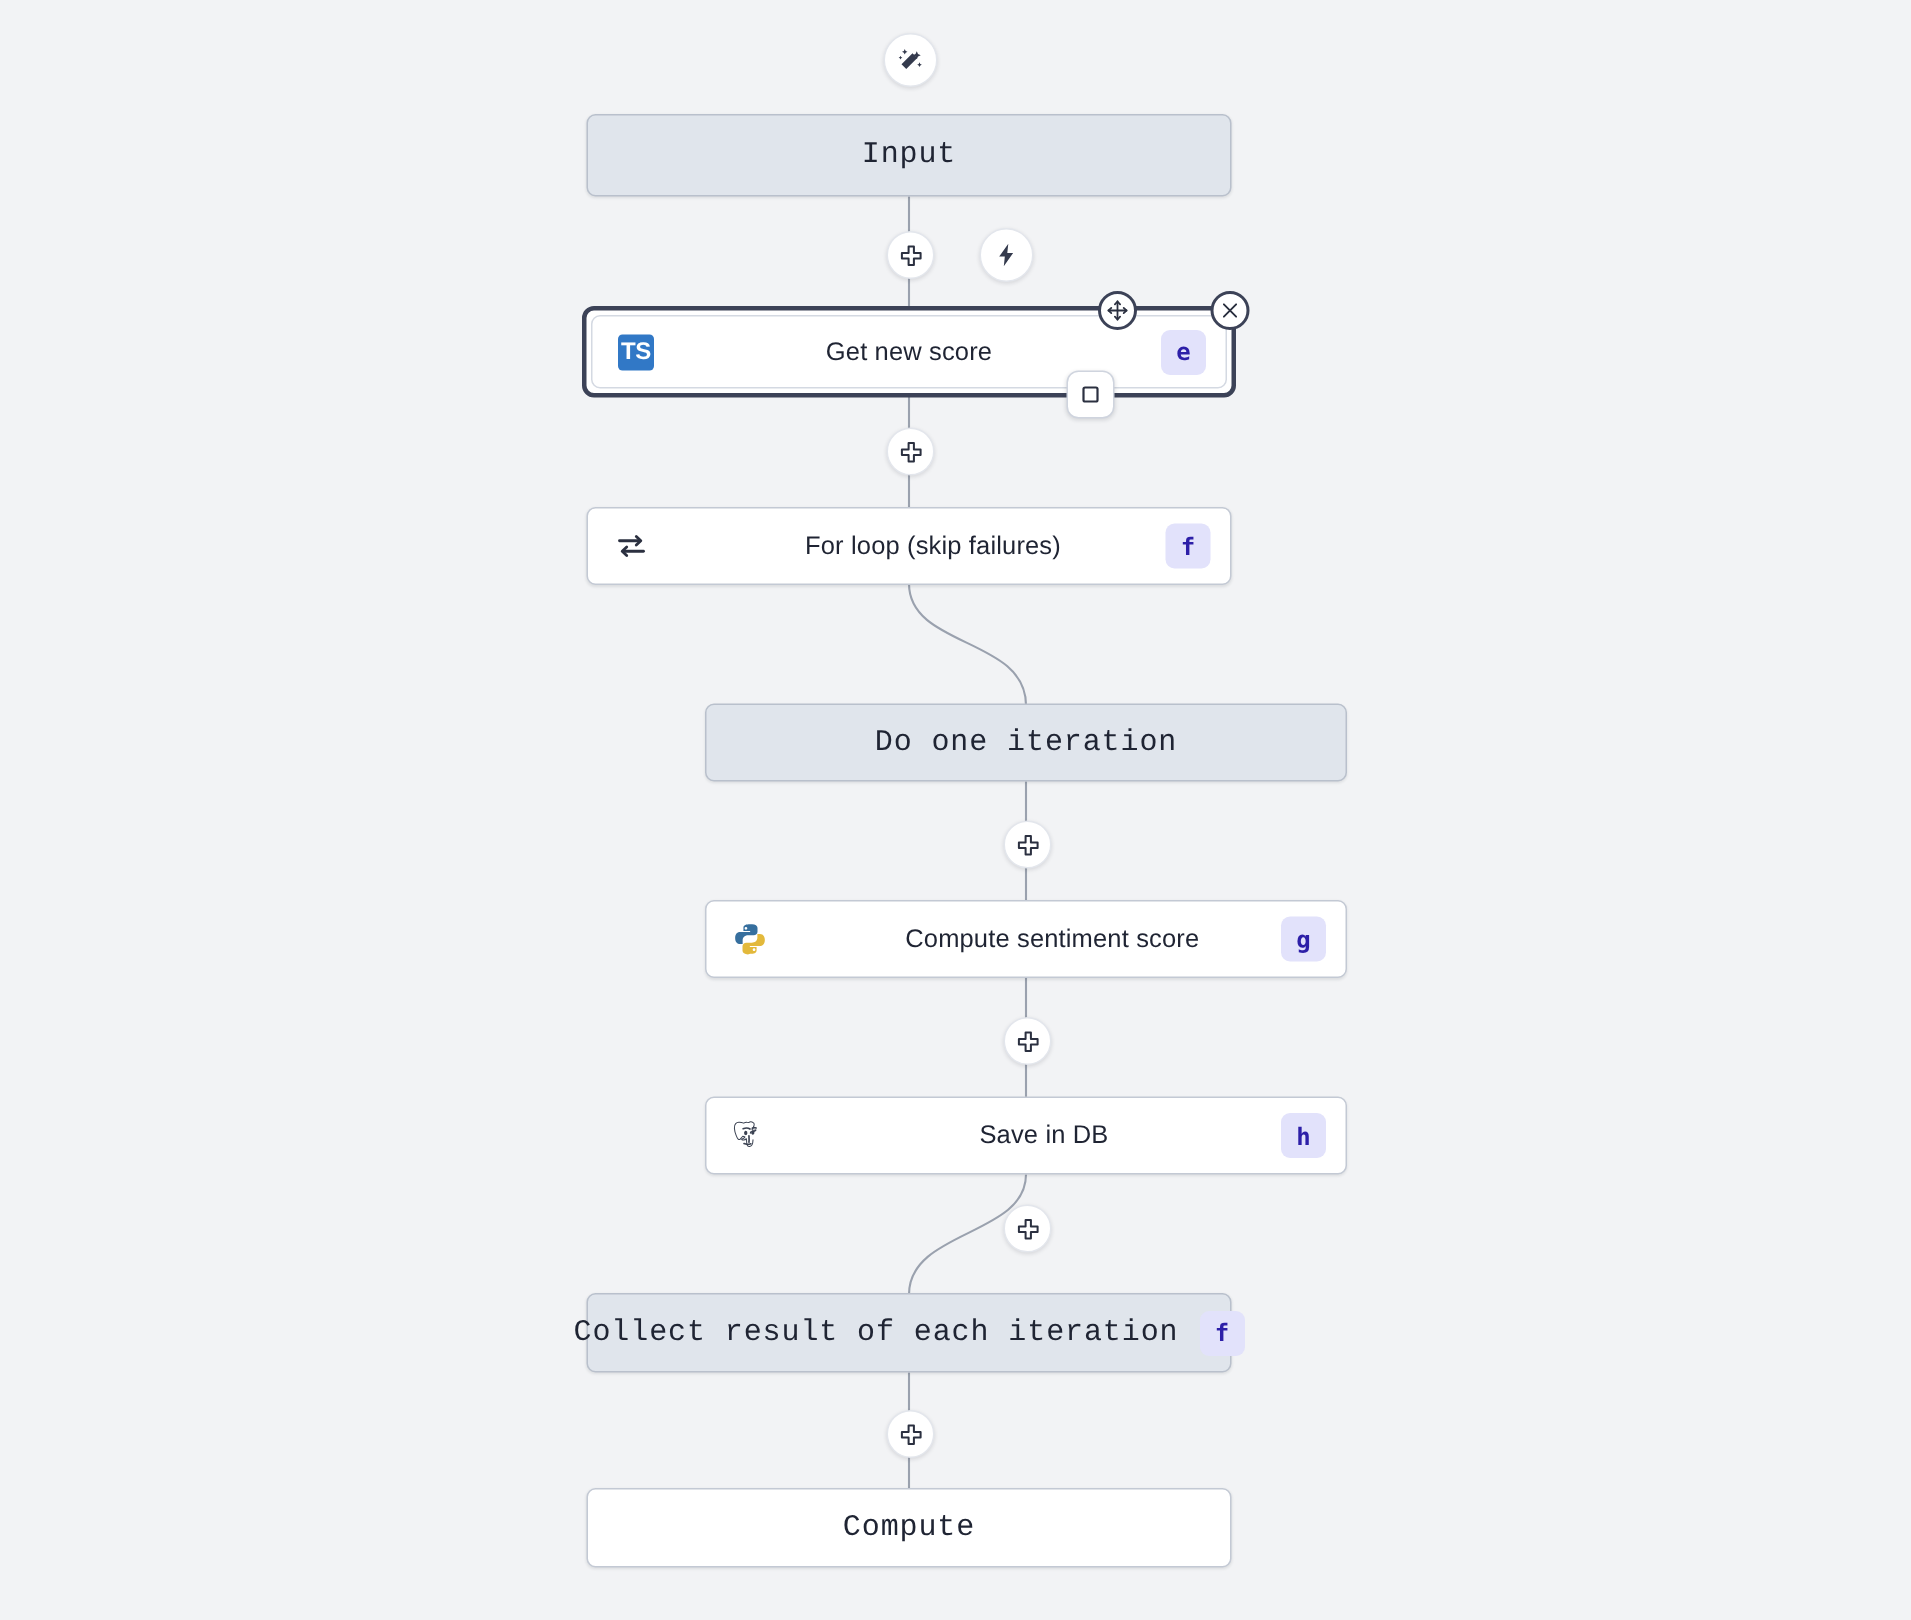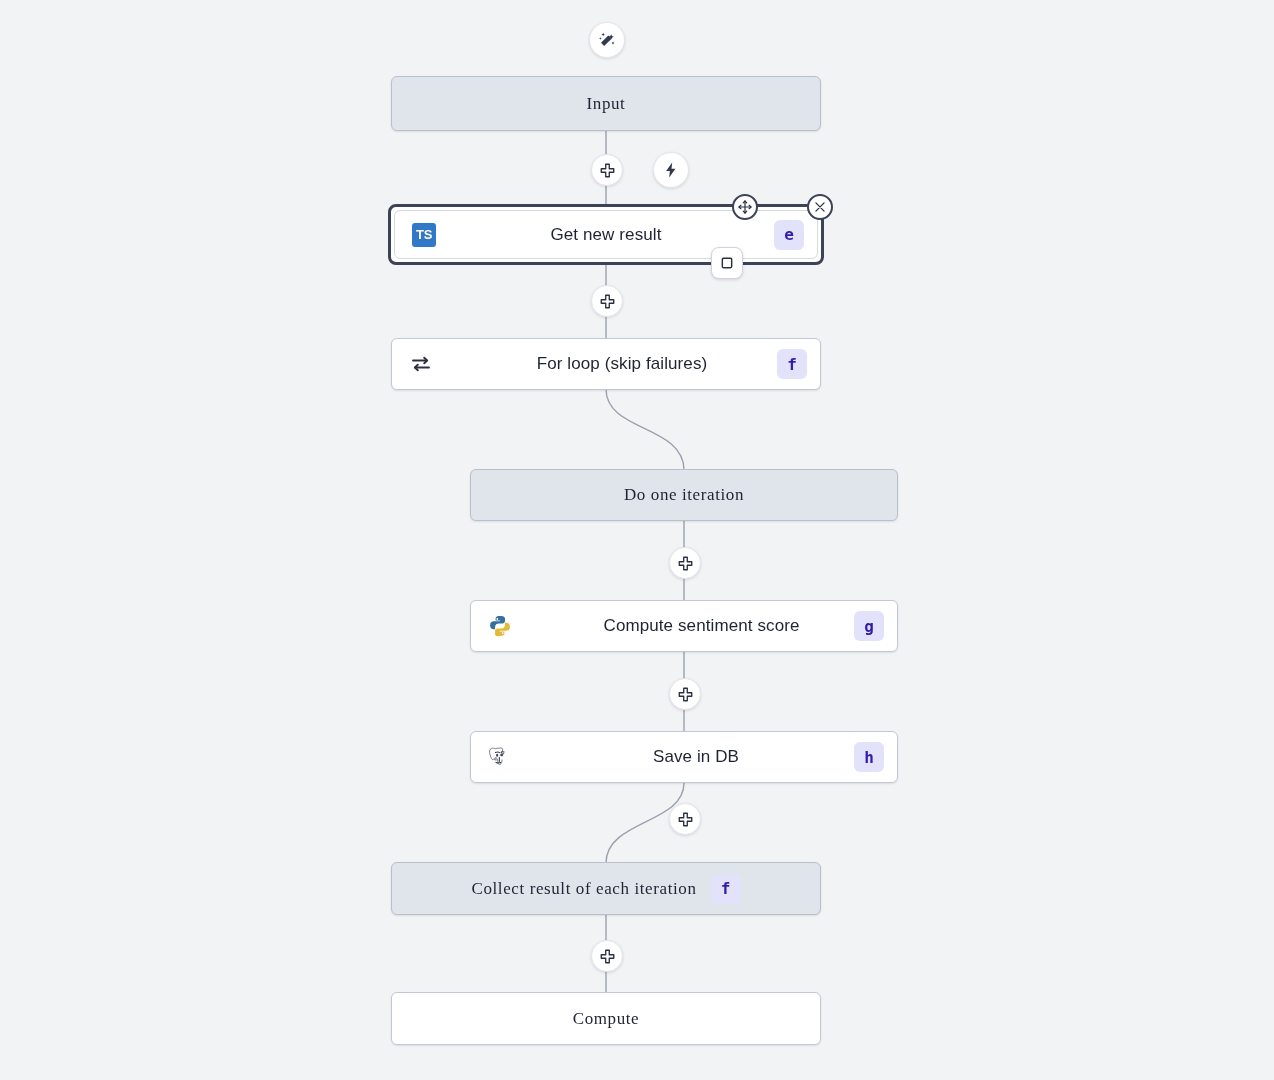--- a/index.html
+++ b/index.html
@@ -47,22 +47,22 @@
     flex: 1 1 auto;
     text-align: center;
     color: #1f2433;
     font-size: 17px;
     letter-spacing: .1px;
     white-space: nowrap;
     overflow: hidden;
     text-overflow: ellipsis;
   }
   .node.mono .node-label {
-    font-family: Liberation Serif, serif;
-    font-size: 17px;
+    font-family: Liberation Mono, monospace;
+    font-size: 20px;
     letter-spacing: .6px;
   }
   .node .node-icon {
     position: absolute;
     left: 16px;
     top: 50%;
     transform: translateY(-50%);
     width: 26px;
     height: 26px;
     display: flex;
@@ -151,21 +151,21 @@
     z-index: 7;
     box-sizing: border-box;
   }
   .ts-icon {
     width: 24px;
     height: 24px;
     border-radius: 3px;
     background: #3178c6;
     color: #ffffff;
     font-family: "Liberation Sans", sans-serif;
-    font-size: 13px;
+    font-size: 16px;
     font-weight: bold;
     display: flex;
     align-items: center;
     justify-content: center;
     letter-spacing: -.3px;
   }
 </style>
 </head>
 <body>
 
@@ -216,21 +216,21 @@
     <svg width="17" height="17" viewBox="0 0 24 24">
       <path d="M9.5 3.2 h5 v6.3 h6.3 v5 h-6.3 v6.3 h-5 v-6.3 H3.2 v-5 h6.3 Z" fill="#ffffff" stroke="#2b3040" stroke-width="1.9" stroke-linejoin="round"></path>
     </svg>
   </div>
 
   <div id="selected-wrap" style="left:388px; top:204px; width:436px; height:61px;">
     <div class="node">
       <span class="node-icon">
         <span class="ts-icon">TS</span>
       </span>
-      <span class="node-label">Get new result</span>
+      <span class="node-label">Get new score</span>
       <span class="badge">e</span>
     </div>
   </div>
 
   <div class="ctrl-btn" style="left:732px; top:194px;">
     <svg width="16" height="16" viewBox="0 0 24 24">
       <g stroke="#2b3040" stroke-width="1.8" fill="none" stroke-linecap="round" stroke-linejoin="round">
         <path d="M12 3 v18 M3 12 h18"></path>
         <path d="M12 3 l-2.6 2.8 M12 3 l2.6 2.8"></path>
         <path d="M12 21 l-2.6 -2.8 M12 21 l2.6 -2.8"></path>

